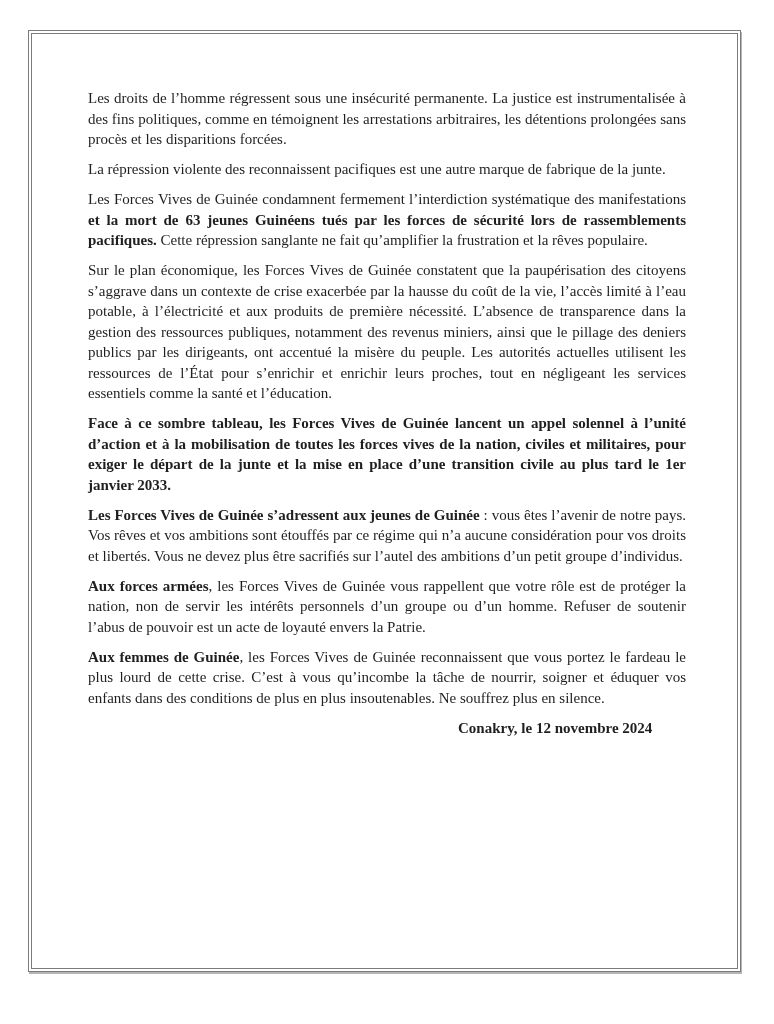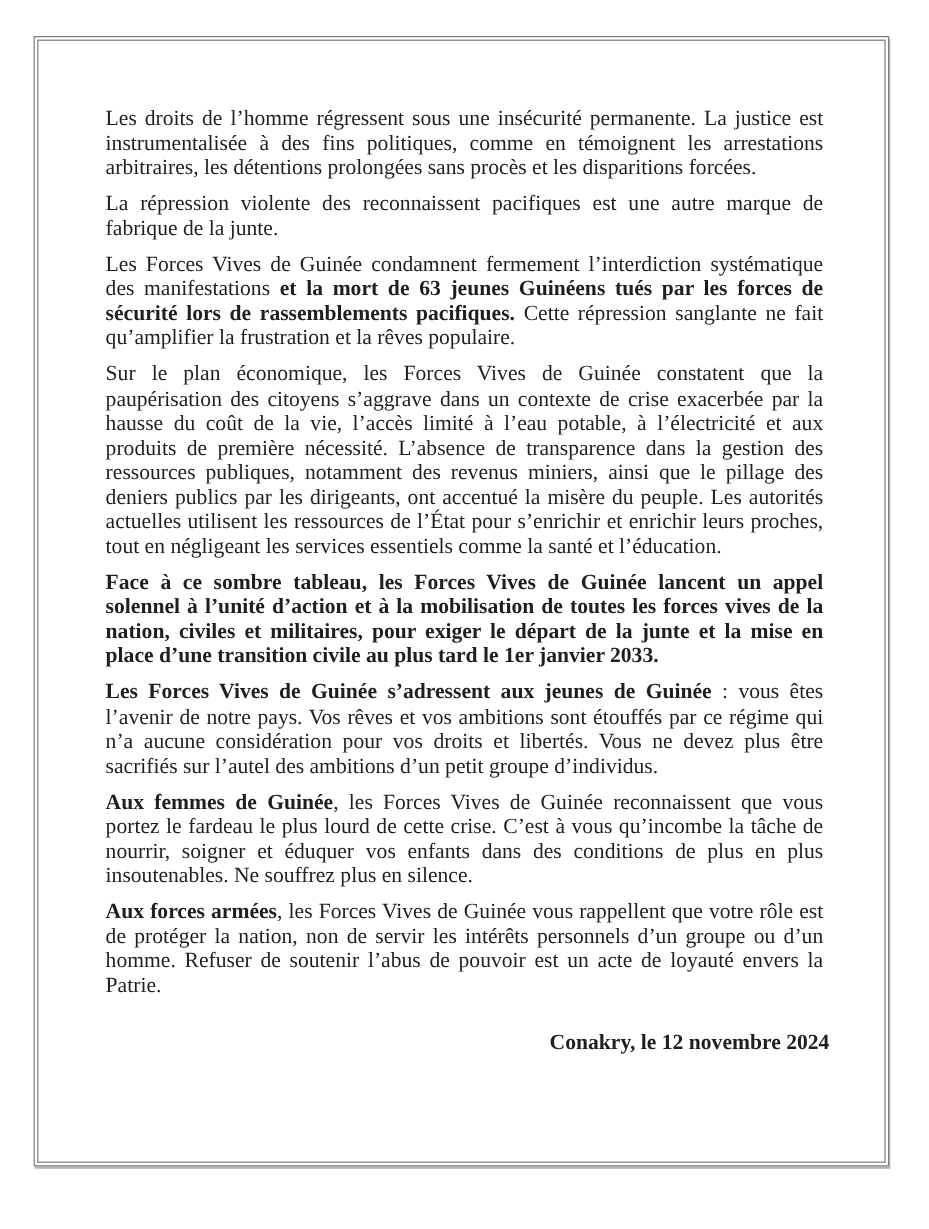--- a/index.html
+++ b/index.html
@@ -22,32 +22,32 @@
     top: 30px;
     width: 713px;
     height: 942px;
     border: 4px double #7b7b7b;
     box-shadow: 1px 2px 0 rgba(90, 90, 90, 0.45);
     background: #ffffff;
   }
   .content {
     padding: 54px 51px 0 56px;
     color: #1f1f1f;
-    font-size: 18px;
+    font-size: 15px;
     line-height: 20.5px;
     text-align: justify;
   }
   .content p {
     margin: 0 0 9.5px 0;
   }
   .content strong {
     font-weight: bold;
   }
   .signature {
-    margin-top: 27px;
+    margin-top: 9px;
     margin-left: 370px;
     text-align: left;
     font-weight: bold;
   }
   .signature .sig-line {
     margin-bottom: 10px;
     line-height: 20.5px;
     white-space: nowrap;
   }
 </style>
@@ -57,21 +57,21 @@
 <div class="canvas">
   <div class="page-frame">
     <div class="content">
       <main>
           <p><span>Les droits de l’homme régressent sous une insécurité permanente. La justice est instrumentalisée à des fins politiques, comme en témoignent les arrestations arbitraires, les détentions prolongées sans procès et les disparitions forcées.</span></p>
           <p><span>La répression violente des reconnaissent pacifiques est une autre marque de fabrique de la junte.</span></p>
           <p><span>Les Forces Vives de Guinée condamnent fermement l’interdiction systématique des manifestations </span><strong>et la mort de 63 jeunes Guinéens tués par les forces de sécurité lors de rassemblements pacifiques.</strong><span> Cette répression sanglante ne fait qu’amplifier la frustration et la rêves populaire.</span></p>
           <p><span>Sur le plan économique, les Forces Vives de Guinée constatent que la paupérisation des citoyens s’aggrave dans un contexte de crise exacerbée par la hausse du coût de la vie, l’accès limité à l’eau potable, à l’électricité et aux produits de première nécessité. L’absence de transparence dans la gestion des ressources publiques, notamment des revenus miniers, ainsi que le pillage des deniers publics par les dirigeants, ont accentué la misère du peuple. Les autorités actuelles utilisent les ressources de l’État pour s’enrichir et enrichir leurs proches, tout en négligeant les services essentiels comme la santé et l’éducation.</span></p>
           <p><strong>Face à ce sombre tableau, les Forces Vives de Guinée lancent un appel solennel à l’unité d’action et à la mobilisation de toutes les forces vives de la nation, civiles et militaires, pour exiger le départ de la junte et la mise en place d’une transition civile au plus tard le 1er janvier 2033.</strong></p>
           <p><strong>Les Forces Vives de Guinée s’adressent aux jeunes de Guinée</strong><span> : vous êtes l’avenir de notre pays. Vos rêves et vos ambitions sont étouffés par ce régime qui n’a aucune considération pour vos droits et libertés. Vous ne devez plus être sacrifiés sur l’autel des ambitions d’un petit groupe d’individus.</span></p>
+          <p><strong>Aux forces armées</strong><span>, les Forces Vives de Guinée vous rappellent que votre rôle est de protéger la nation, non de servir les intérêts personnels d’un groupe ou d’un homme. Refuser de soutenir l’abus de pouvoir est un acte de loyauté envers la Patrie.</span></p>
           <p><strong>Aux femmes de Guinée</strong><span>, les Forces Vives de Guinée reconnaissent que vous portez le fardeau le plus lourd de cette crise. C’est à vous qu’incombe la tâche de nourrir, soigner et éduquer vos enfants dans des conditions de plus en plus insoutenables. Ne souffrez plus en silence.</span></p>
-          <p><strong>Aux forces armées</strong><span>, les Forces Vives de Guinée vous rappellent que votre rôle est de protéger la nation, non de servir les intérêts personnels d’un groupe ou d’un homme. Refuser de soutenir l’abus de pouvoir est un acte de loyauté envers la Patrie.</span></p>
         </main>
       <div class="signature">
         <div class="sig-line">Conakry, le 12 novembre 2024</div>
       </div>
     </div>
   </div>
 </div>
 
 </body></html>

